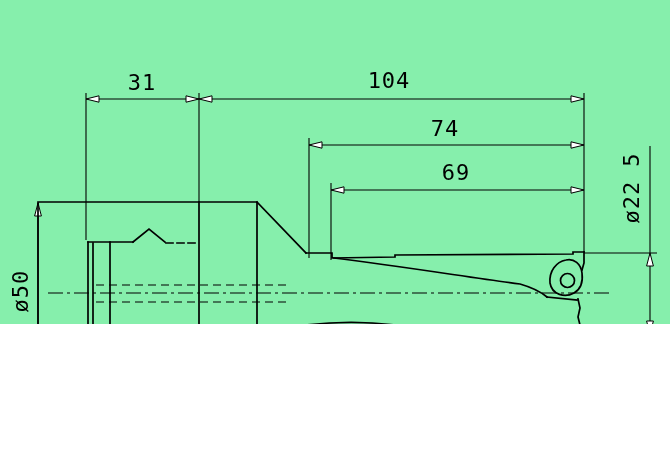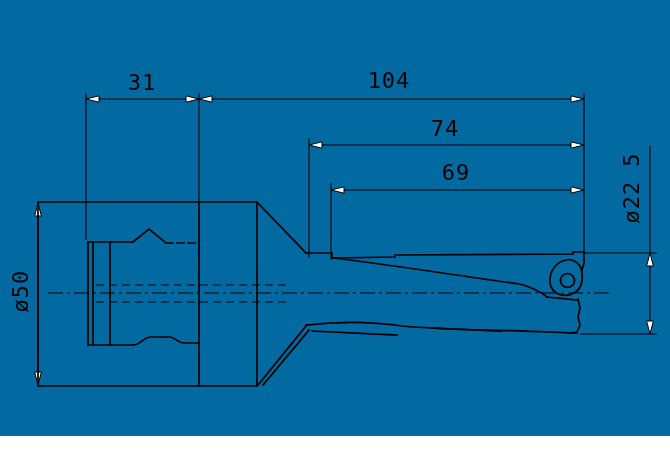--- a/index.html
+++ b/index.html
@@ -1,16 +1,16 @@
 <!DOCTYPE html>
 <html><head>
 <meta charset="utf-8">
 <style>
   html,body{margin:0;padding:0;background:#fff;}
-  .stage{width:670px;height:436px;background:#0369a1;position:relative;overflow:hidden;}
+  .stage{width:670px;height:324px;background:#86efac;position:relative;overflow:hidden;}
   svg{display:block;}
   text{font-family:"DejaVu Sans Mono","Liberation Mono",monospace;fill:#000;}
   .dimtext{font-size:22px;letter-spacing:1px;}
   .body-ln{stroke:#000;stroke-width:1.7;fill:none;stroke-linecap:square;}
   .thin-ln{stroke:#000;stroke-width:1.1;fill:none;stroke-linecap:butt;}
   .arrow{fill:#fff;stroke:#000;stroke-width:1;}
 </style>
 </head>
 <body>
 

